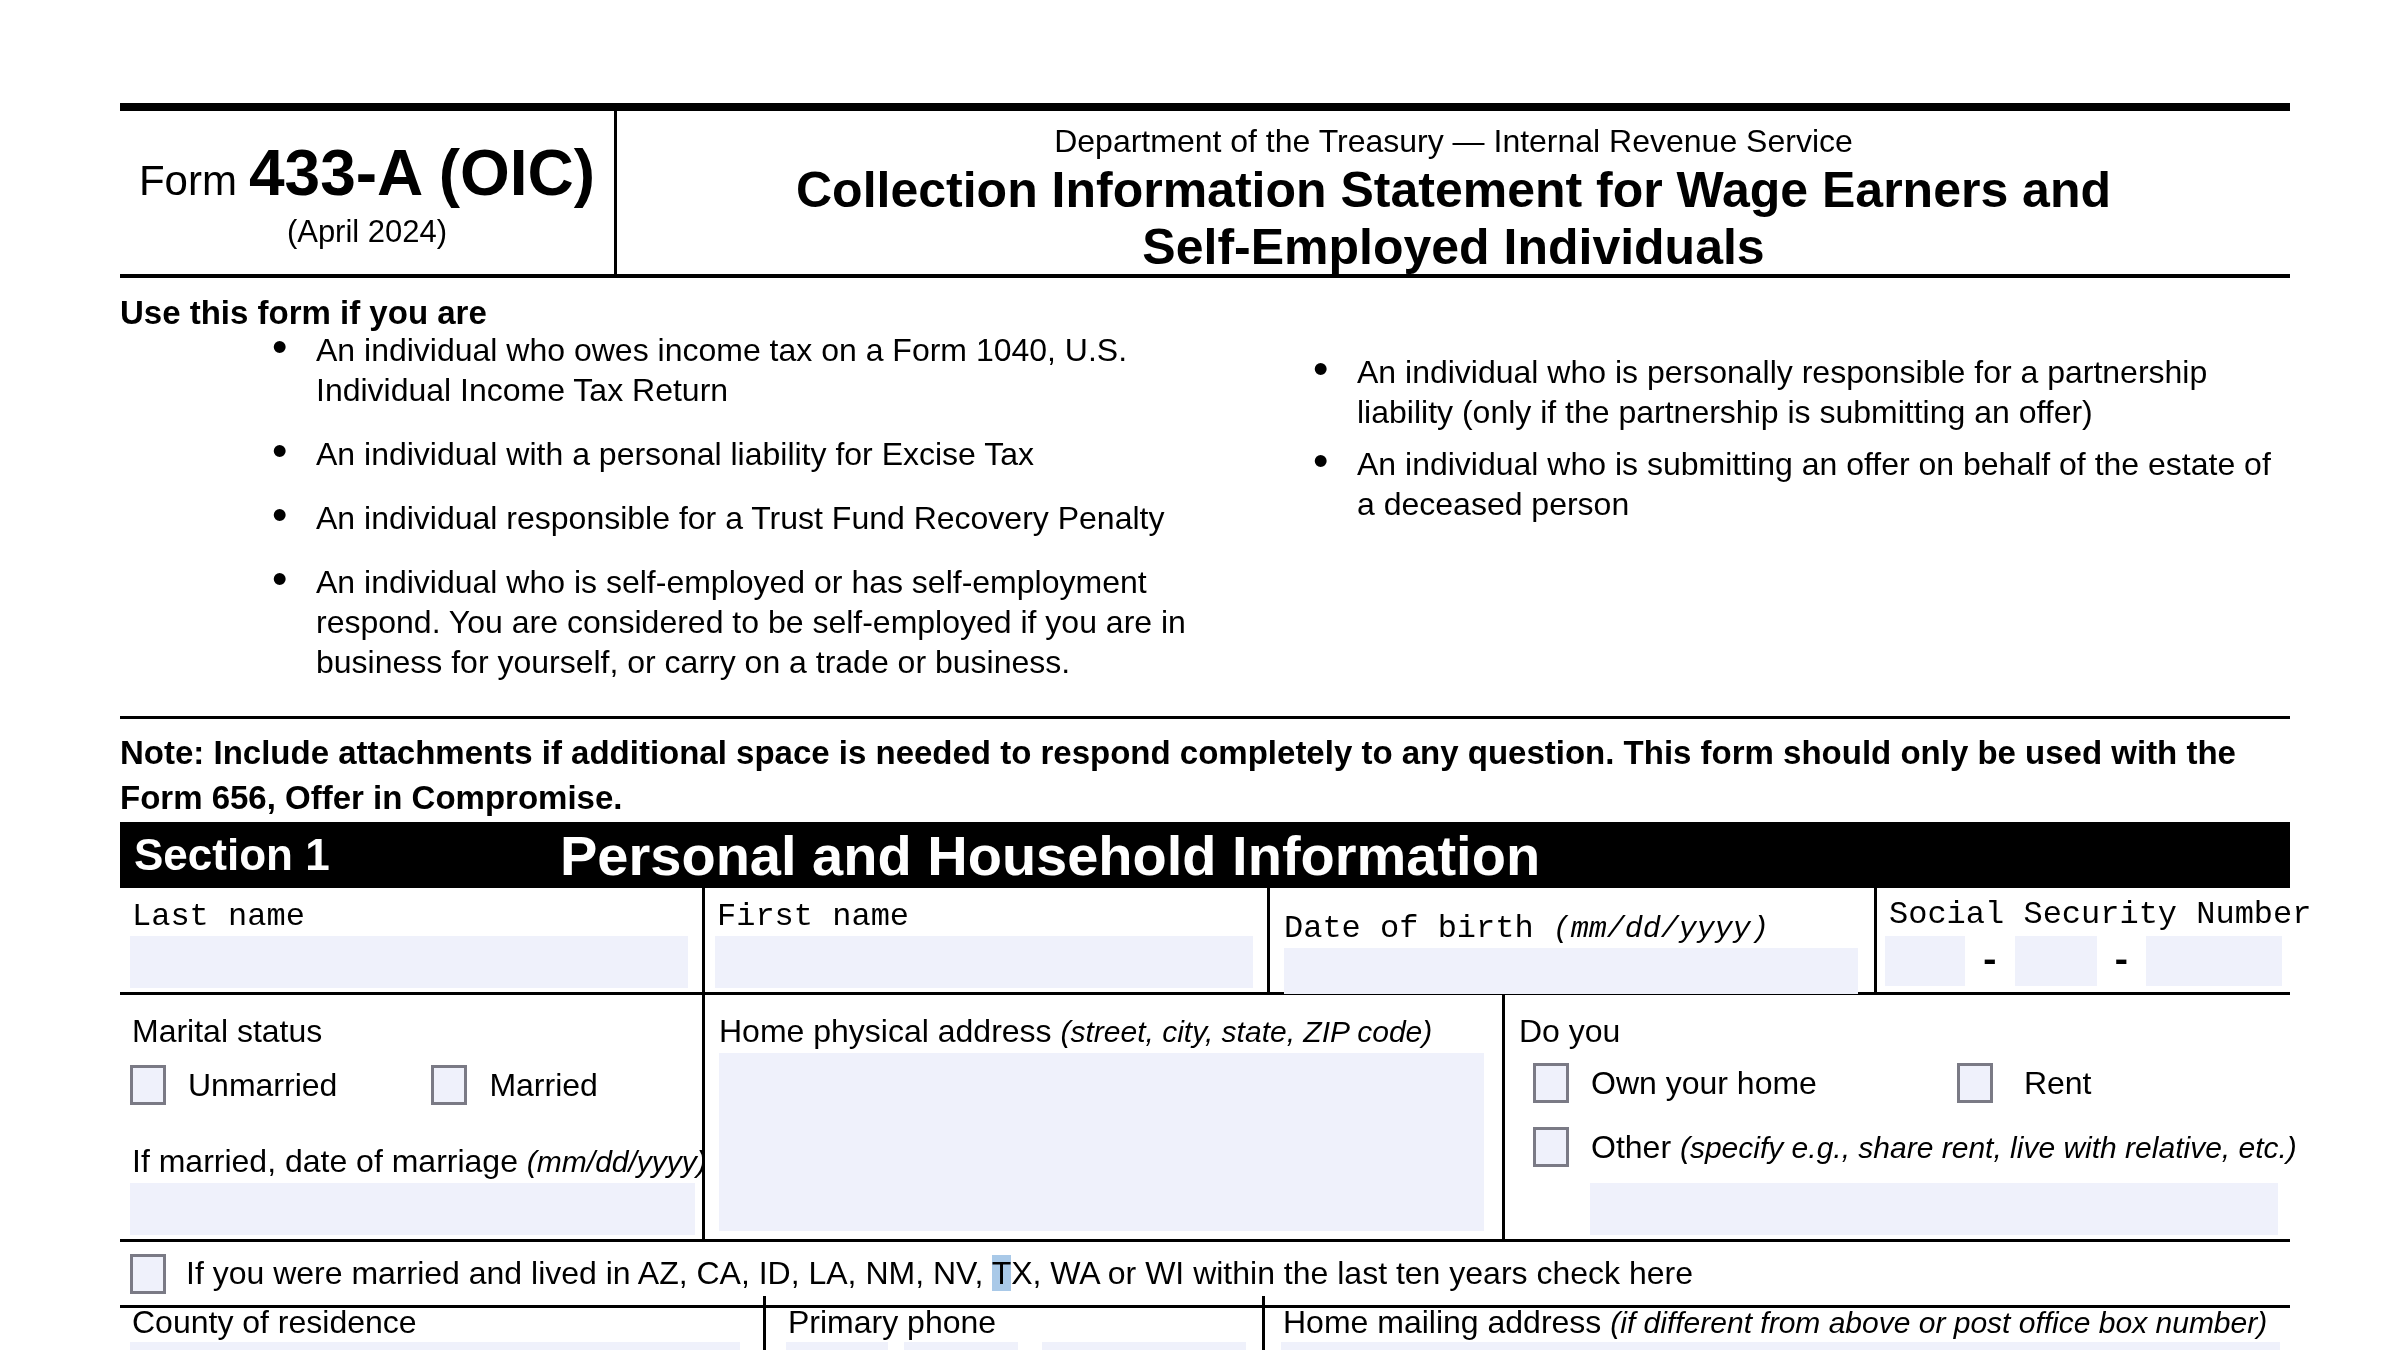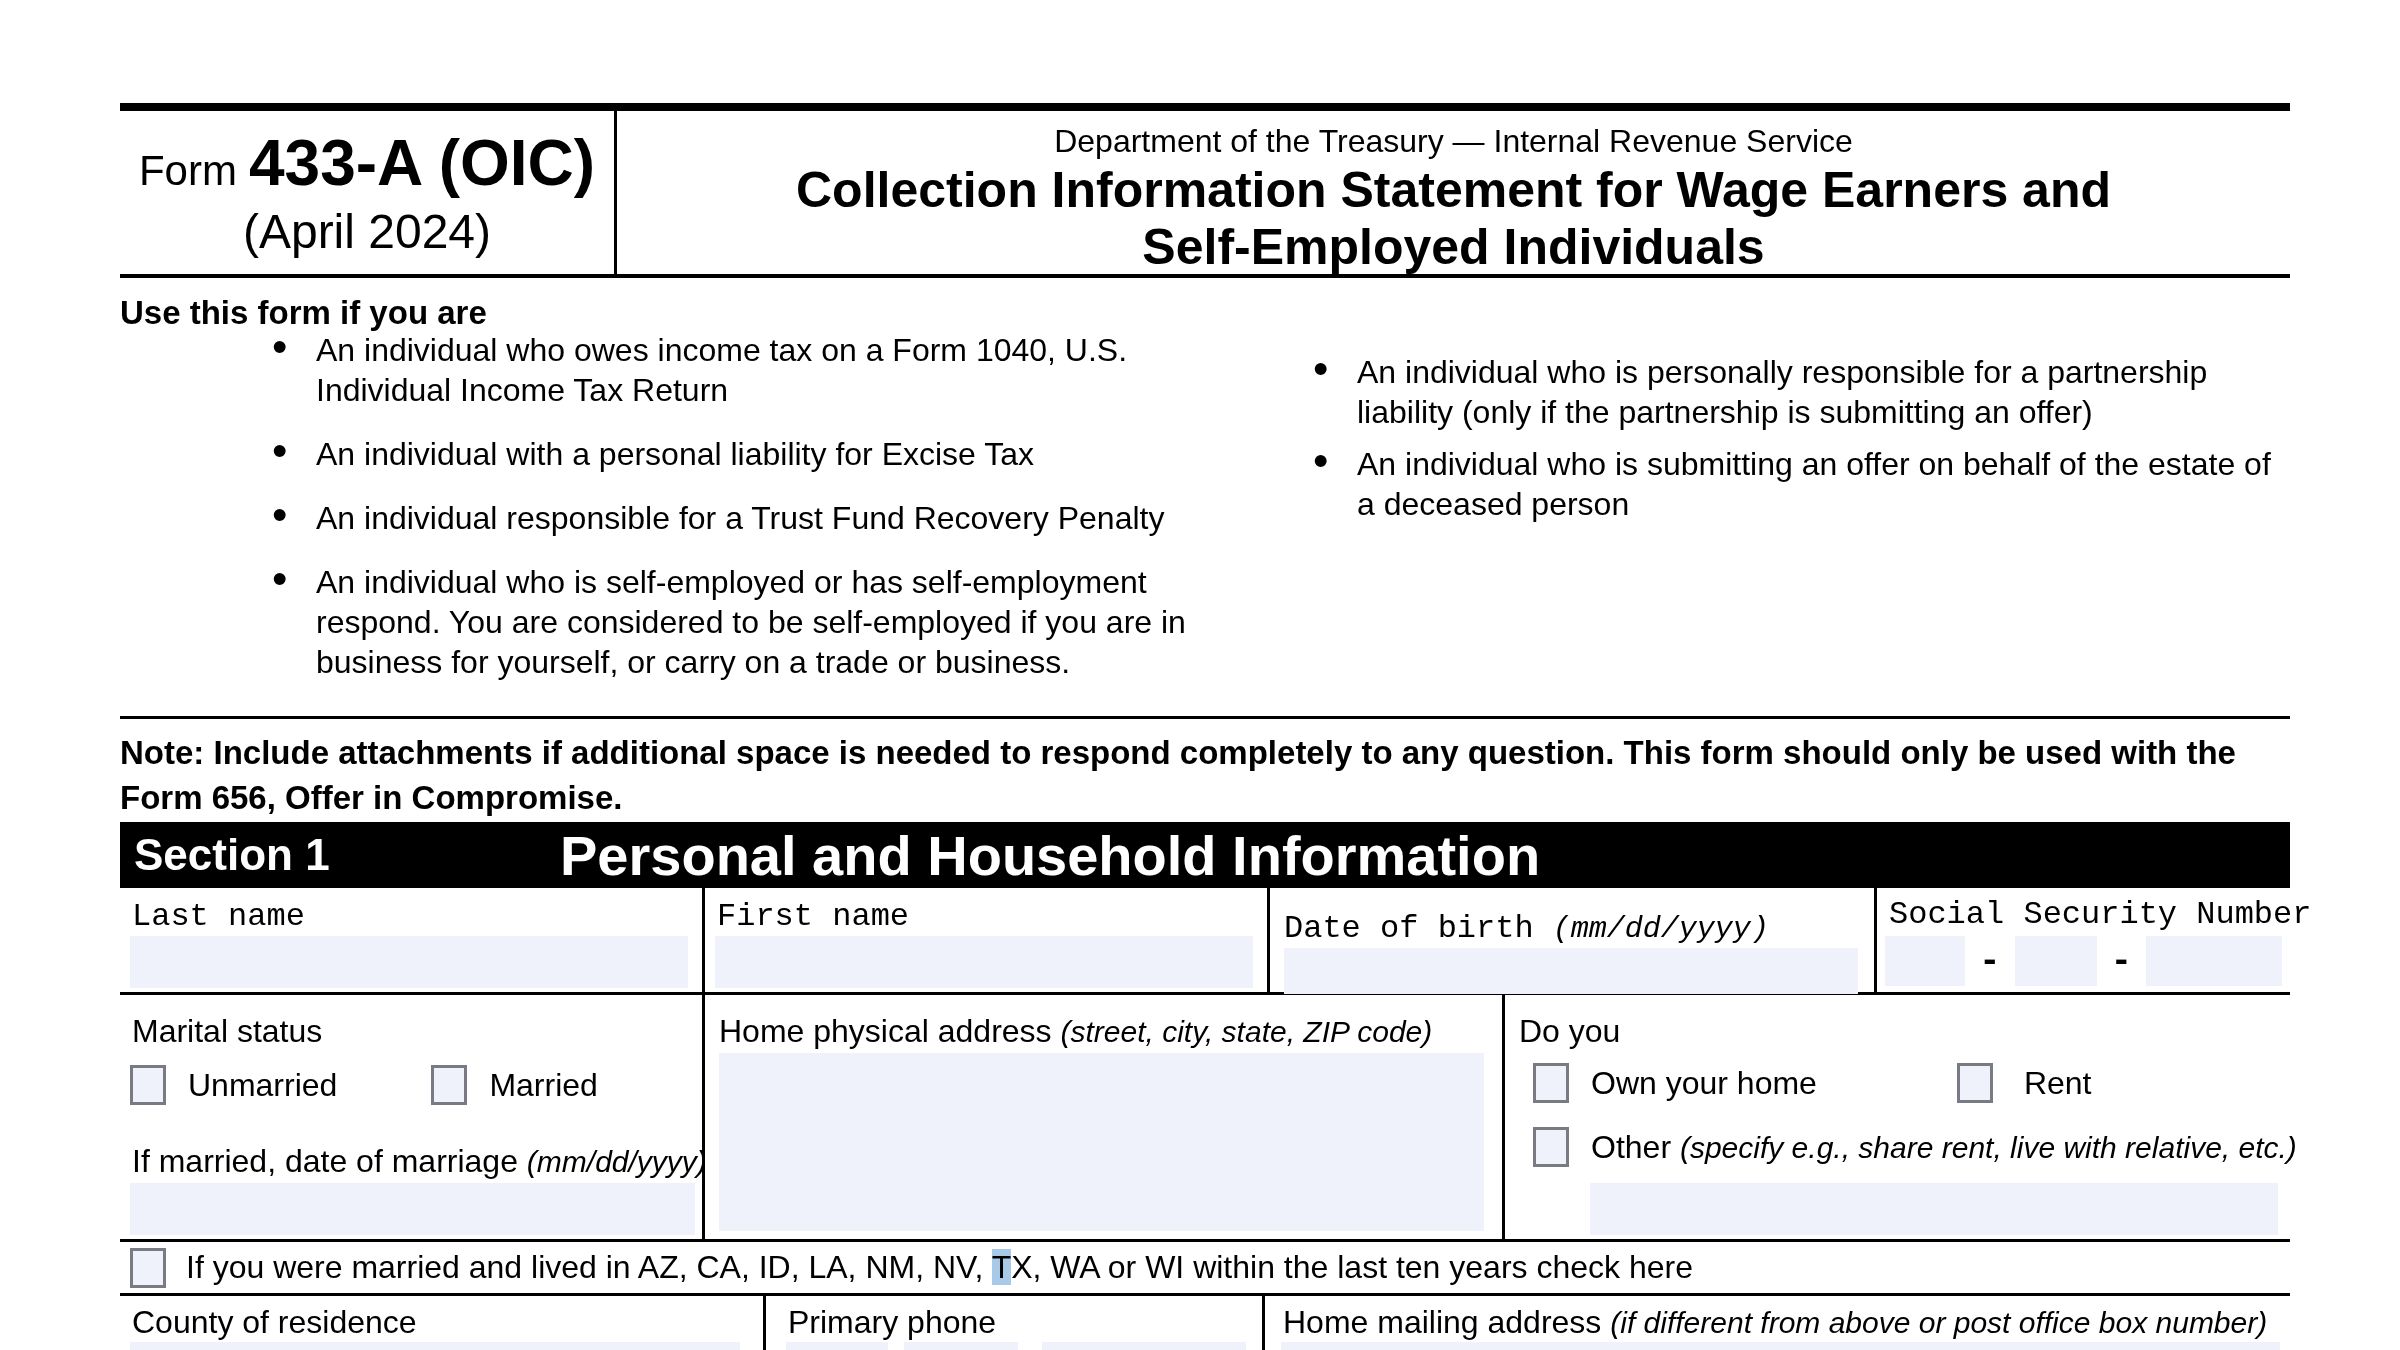--- a/index.html
+++ b/index.html
@@ -18,21 +18,21 @@
   .top-rule{left:120px; top:103px; width:2170px; height:8px; background:#000;}
   .header{left:120px; top:111px; width:2170px; height:163px; border-bottom:4px solid #000; box-sizing:content-box;}
   .header-left{
     position:absolute; left:0; top:0; width:494px; height:163px;
     border-right:3px solid #000; display:flex; flex-direction:column;
     align-items:center; justify-content:center;
   }
   .form-line{display:flex; align-items:baseline;}
   .form-word{font-size:42px;}
   .form-number{font-size:64px; font-weight:bold; margin-left:12px;}
-  .form-rev{font-size:48px; margin-top:4px;}
+  .form-rev{font-size:31px; margin-top:4px;}
   .header-right{position:absolute; left:497px; top:0; width:1673px; height:163px; text-align:center;}
   .agency{font-size:32px; margin-top:12px;}
   .main-title{font-size:50px; font-weight:bold; line-height:57px; margin-top:2px;}
   
   .intro-heading{left:120px; top:294px; font-size:33px; font-weight:bold;}
   .bullets{list-style:none; margin:0; padding:0; font-size:32px; line-height:40px;}
   .bullets li{position:relative; margin-bottom:24px;}
   .bullets li::before{content:"\2022"; position:absolute; left:-44px; top:-3px; font-size:44px;}
   .bullets-left{left:316px; top:330px; width:900px;}
   .bullets-right{left:1357px; top:352px; width:920px;}
@@ -43,21 +43,21 @@
   .section-bar{left:120px; top:822px; width:2170px; height:66px; background:#000; color:#fff;}
   .section-label{position:absolute; left:14px; top:50%; transform:translateY(-50%); font-size:44px; font-weight:bold;}
   .section-title{position:absolute; left:440px; top:50%; transform:translateY(-50%); font-size:56px; font-weight:bold;}
   
   .table{left:120px; top:888px; width:2170px; height:462px;}
   .row{position:absolute; left:0; width:2170px; box-sizing:border-box;}
   .cell{position:absolute; top:0; height:100%; box-sizing:border-box;}
   .vline{border-right:3px solid #000;}
   .row1{top:0; height:107px; border-bottom:3px solid #000;font-family:Liberation Mono, monospace;}
   .row2{top:107px; height:247px; border-bottom:3px solid #000;}
-  .row3{top:354px; height:54px; border-bottom:3px solid #000;}
+  .row3{top:354px; height:66px; border-bottom:3px solid #000;}
   .row4{top:408px; height:54px;}
   .cell-label{position:absolute; font-size:32px; white-space:nowrap;}
   .cbrow{position:absolute; display:flex; align-items:center; font-size:32px; white-space:nowrap;}
   .ssn-row{position:absolute; left:8px; right:8px; top:48px; height:50px; display:flex; align-items:center;}
   .ssn-box{height:50px;}
   .ssn-dash{font-size:36px; font-weight:bold; margin:0 14px;}
   .row3-content{display:flex; align-items:center; height:100%; padding-left:10px; font-size:32px;}
   .row3-content .checkbox{margin-right:20px;}
   .hl{background:var(--hl,#a9c9e8);}
 </style>

